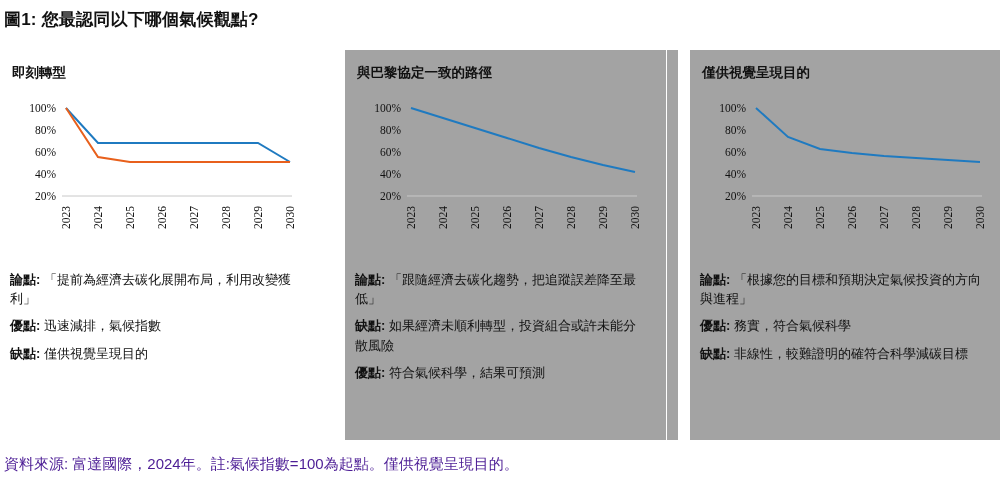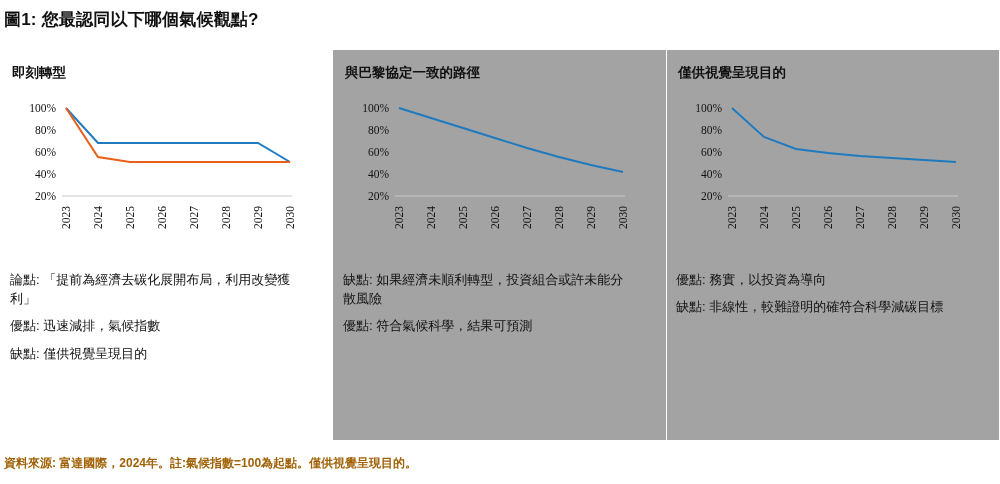--- a/index.html
+++ b/index.html
@@ -26,21 +26,21 @@
     letter-spacing: 0.2px;
     color: #111111;
   }
   .panels {
     position: absolute;
     left: 0;
     top: 50px;
     width: 1000px;
     height: 390px;
     display: flex;
-    gap: 0px;
+    gap: 12px;
   }
   .panel {
     width: 333px;
     height: 390px;
     padding: 14px 14px 10px 10px;
     position: relative;
   }
   .panel.shaded {
     background: #a3a3a3;
   }
@@ -58,28 +58,27 @@
   }
   .chart-svg { display: block; }
   .notes {
     margin-top: 22px;
     font-size: 13px;
     line-height: 1.48;
     color: #111111;
     width: 290px;
   }
   .notes p { margin: 0 0 8px 0; }
-  .notes b { font-weight: normal; }
+  .notes b { font-weight: bold; }
   .source {
     position: absolute;
     left: 4px;
     top: 455px;
-    font-size: 12px;
-    color: #a16207;
-    font-weight: bold;
+    font-size: 15px;
+    color: #4c1d95;
   }
   .divider {
     position: absolute;
     top: 50px;
     width: 1px;
     height: 390px;
     background: #ffffff;
   }
   .axis-label {
     font-size: 11.5px;
@@ -149,20 +148,21 @@
           <text class="axis-label" transform="translate(92,118) rotate(-90)" text-anchor="end">2024</text>
           <text class="axis-label" transform="translate(124,118) rotate(-90)" text-anchor="end">2025</text>
           <text class="axis-label" transform="translate(156,118) rotate(-90)" text-anchor="end">2026</text>
           <text class="axis-label" transform="translate(188,118) rotate(-90)" text-anchor="end">2027</text>
           <text class="axis-label" transform="translate(220,118) rotate(-90)" text-anchor="end">2028</text>
           <text class="axis-label" transform="translate(252,118) rotate(-90)" text-anchor="end">2029</text>
           <text class="axis-label" transform="translate(284,118) rotate(-90)" text-anchor="end">2030</text>
         </svg>
       </div>
       <div class="notes">
+        <p><b>論點:</b> <span>「跟隨經濟去碳化趨勢，把追蹤誤差降至最低」</span></p>
         <p><b>缺點:</b> <span>如果經濟未順利轉型，投資組合或許未能分散風險</span></p>
         <p><b>優點:</b> <span>符合氣候科學，結果可預測</span></p>
       </div>
     </div>
 
     <div class="panel shaded">
       <div class="panel-title">僅供視覺呈現目的</div>
       <div class="chart-wrap">
         <svg class="chart-svg" width="310" height="160" viewBox="0 0 310 160">
           <text class="tick-label" x="46" y="24" text-anchor="end">100%</text>
@@ -177,21 +177,22 @@
           <text class="axis-label" transform="translate(92,118) rotate(-90)" text-anchor="end">2024</text>
           <text class="axis-label" transform="translate(124,118) rotate(-90)" text-anchor="end">2025</text>
           <text class="axis-label" transform="translate(156,118) rotate(-90)" text-anchor="end">2026</text>
           <text class="axis-label" transform="translate(188,118) rotate(-90)" text-anchor="end">2027</text>
           <text class="axis-label" transform="translate(220,118) rotate(-90)" text-anchor="end">2028</text>
           <text class="axis-label" transform="translate(252,118) rotate(-90)" text-anchor="end">2029</text>
           <text class="axis-label" transform="translate(284,118) rotate(-90)" text-anchor="end">2030</text>
         </svg>
       </div>
       <div class="notes">
-        <p><b>優點:</b> <span>務實，以投資為導向</span></p>
+        <p><b>論點:</b> <span>「根據您的目標和預期決定氣候投資的方向與進程」</span></p>
+        <p><b>優點:</b> <span>務實，符合氣候科學</span></p>
         <p><b>缺點:</b> <span>非線性，較難證明的確符合科學減碳目標</span></p>
       </div>
     </div>
 
   </div>
 
   <div class="divider" style="left:666px;"></div>
 
   <div class="source">資料來源: 富達國際，2024年。註:氣候指數=100為起點。僅供視覺呈現目的。</div>
 

